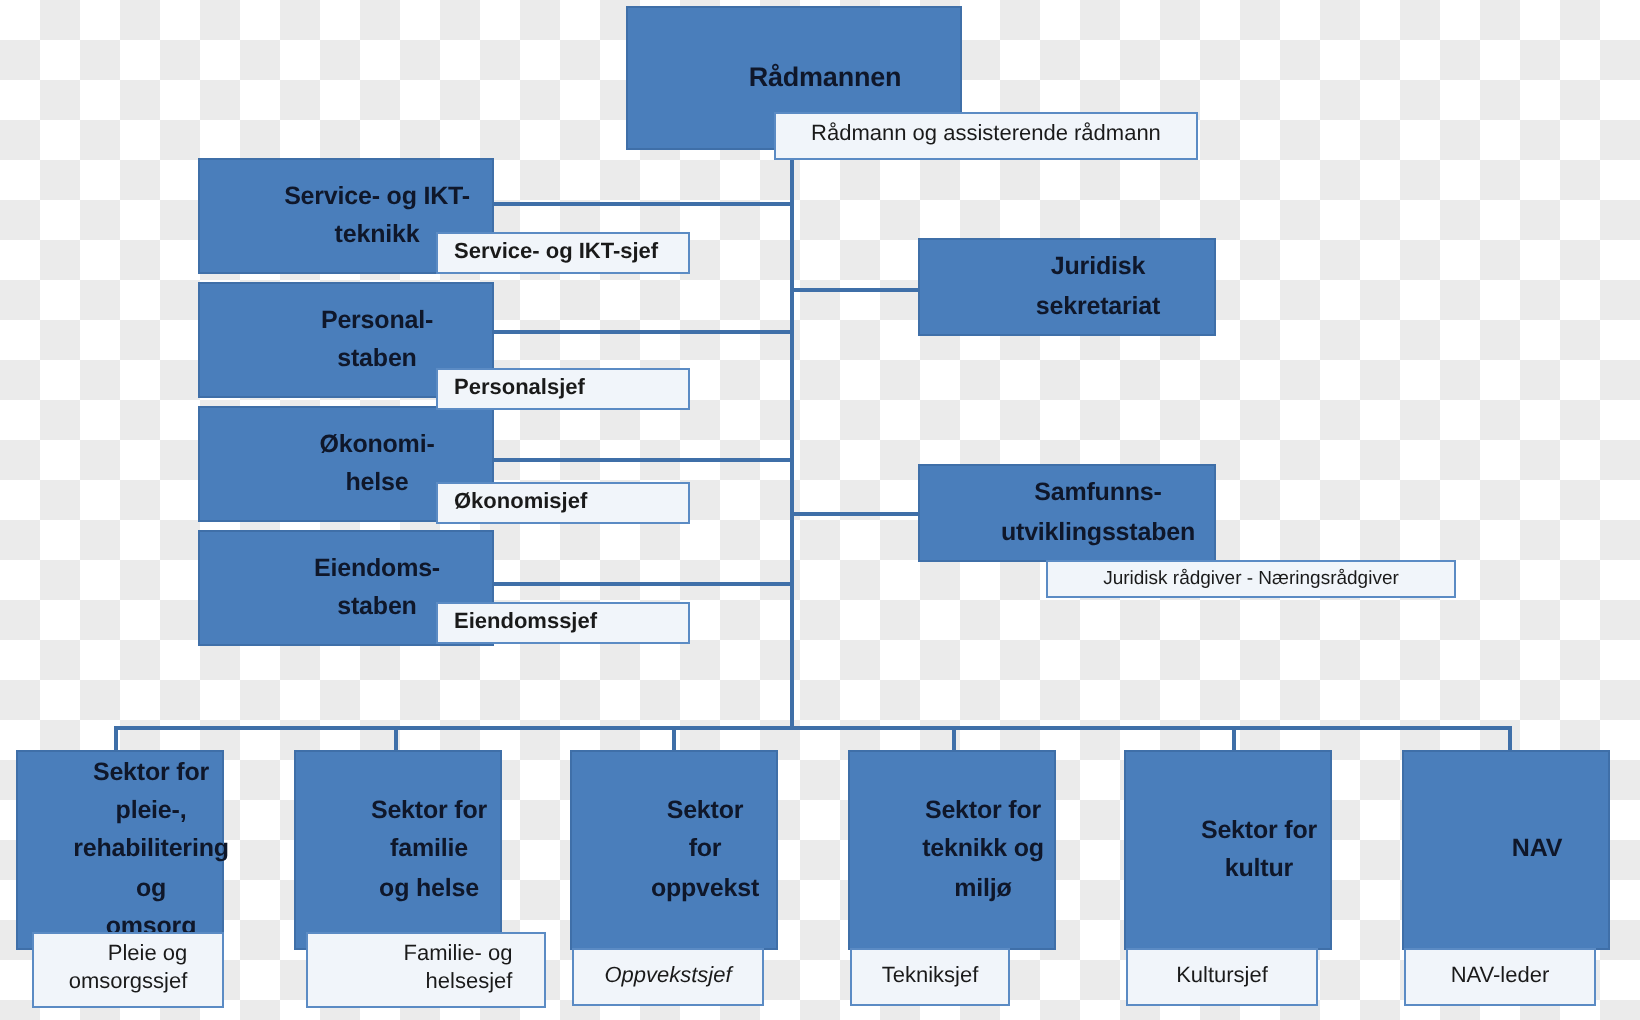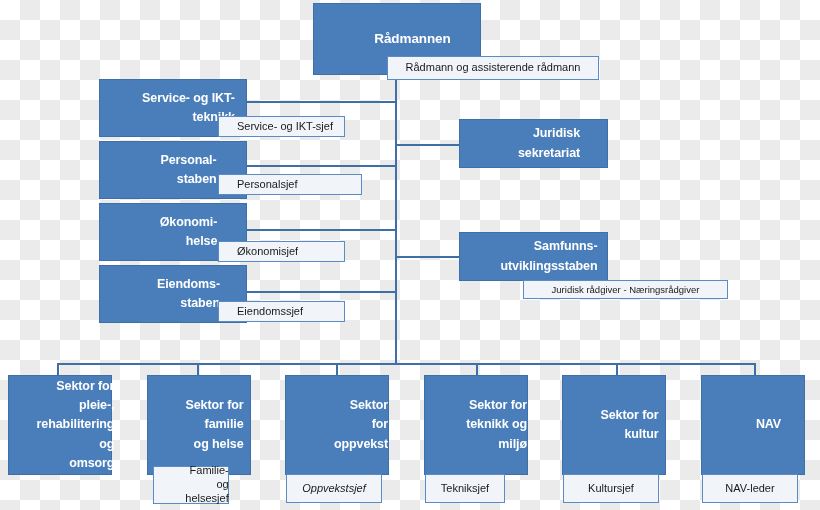--- a/index.html
+++ b/index.html
@@ -22,46 +22,46 @@
       linear-gradient(45deg, #ebebeb 25%, transparent 25%, transparent 75%, #ebebeb 75%, #ebebeb),
       linear-gradient(45deg, #ebebeb 25%, transparent 25%, transparent 75%, #ebebeb 75%, #ebebeb);
     background-size: 40px 40px;
     background-position: 0 0, 20px 20px;
   }
   .box {
     position: absolute;
     box-sizing: border-box;
     background: #4a7ebb;
     border: 1px solid #3f6fa8;
-    color: #ffffff;
+    color: #0f172a;
     font-weight: bold;
     display: flex;
     align-items: center;
     justify-content: center;
-    text-align: right;
+    text-align: center;
     line-height: 1.55;
     letter-spacing: -0.1px;
     white-space: pre-line;
     padding-left: 31px;
   }
   .lbl {
     position: absolute;
     box-sizing: border-box;
     background: #f1f5fa;
     border: 1px solid #5b8bc4;
     color: #1a1a1a;
     display: flex;
     align-items: center;
     justify-content: center;
     text-align: right;
     line-height: 1.25;
     white-space: pre-line;
     z-index: 6;
   }
-  .lbl.left-al { justify-content: flex-start; padding-left: 18px; text-align: left; }
+  .lbl.left-al { justify-content: flex-start; padding-left: 8px; text-align: left; font-weight: bold; }
   .conn {
     position: absolute;
     background: #3f6fa8;
     z-index: 1;
   }
   .vline { width: 2px; }
   .hline { height: 2px; }
   
   #top-box { font-size: 13.5px; }
   .staff-box { font-size: 12.5px; }
@@ -95,45 +95,47 @@
 
   <div id="top-box" class="box" style="left:313px; top:3px; width:168px; height:72px; z-index:4;">Rådmannen</div>
   <div class="lbl lbl-sm" style="left:387px; top:56px; width:212px; height:24px;">Rådmann og assisterende rådmann</div>
 
   <div class="box staff-box" style="left:99px; top:79px; width:148px; height:58px; z-index:4;">Service- og IKT-
 teknikk</div>
   <div class="lbl lbl-sm left-al" style="left:218px; top:116px; width:127px; height:21px;">Service- og IKT-sjef</div>
 
   <div class="box staff-box" style="left:99px; top:141px; width:148px; height:58px; z-index:4;">Personal-
 staben</div>
-  <div class="lbl lbl-sm left-al" style="left:218px; top:174px; width:144px; height:21px;">Personalsjef</div>
+  <div class="lbl lbl-sm left-al" style="left:218px; top:184px; width:127px; height:21px;">Personalsjef</div>
 
   <div class="box staff-box" style="left:99px; top:203px; width:148px; height:58px; z-index:4;">Økonomi-
 helse</div>
   <div class="lbl lbl-sm left-al" style="left:218px; top:241px; width:127px; height:21px;">Økonomisjef</div>
 
   <div class="box staff-box" style="left:99px; top:265px; width:148px; height:58px; z-index:4;">Eiendoms-
 staben</div>
   <div class="lbl lbl-sm left-al" style="left:218px; top:301px; width:127px; height:21px;">Eiendomssjef</div>
 
   <div class="box right-box" style="left:459px; top:119px; width:149px; height:49px; z-index:4;">Juridisk
 sekretariat</div>
 
   <div class="box right-box" style="left:459px; top:232px; width:149px; height:49px; z-index:4;">Samfunns-
 utviklingsstaben</div>
   <div class="lbl lbl-xs" style="left:523px; top:280px; width:205px; height:19px;">Juridisk rådgiver - Næringsrådgiver</div>
 
   <div class="box sector-box" style="left:8px; top:375px; width:104px; height:100px; z-index:4;">Sektor for pleie-,
 rehabilitering og
 omsorg</div>
+  <div class="lbl lbl-sm" style="left:16px; top:466px; width:96px; height:38px;">Pleie og
+omsorgssjef</div>
 
   <div class="box sector-box" style="left:147px; top:375px; width:104px; height:100px; z-index:4;">Sektor for
 familie
 og helse</div>
-  <div class="lbl lbl-sm" style="left:153px; top:466px; width:76px; height:38px;padding-left:32px;">Familie- og
+  <div class="lbl lbl-sm" style="left:153px; top:466px; width:120px; height:38px;padding-left:32px;">Familie- og
 helsesjef</div>
 
   <div class="box sector-box" style="left:285px; top:375px; width:104px; height:100px; z-index:4;">Sektor
 for oppvekst</div>
   <div class="lbl lbl-sm" style="left:286px; top:474px; width:96px; height:29px;font-style:italic;">Oppvekstsjef</div>
 
   <div class="box sector-box" style="left:424px; top:375px; width:104px; height:100px; z-index:4;">Sektor for
 teknikk og miljø</div>
   <div class="lbl lbl-sm" style="left:425px; top:474px; width:80px; height:29px;">Tekniksjef</div>
 

